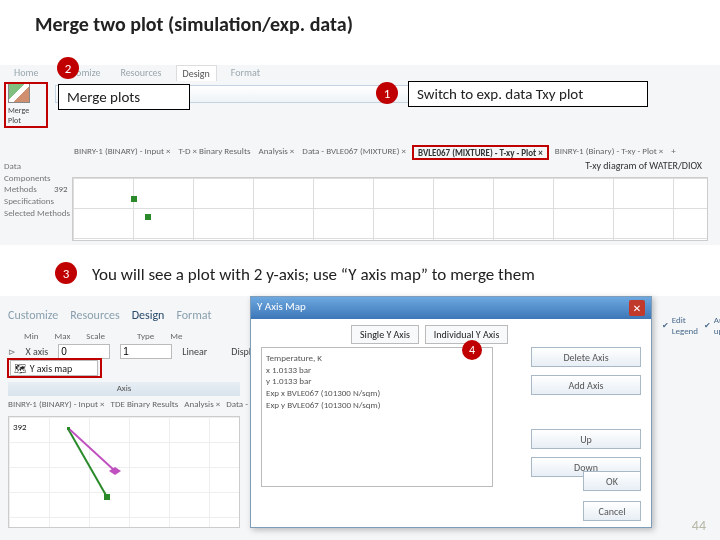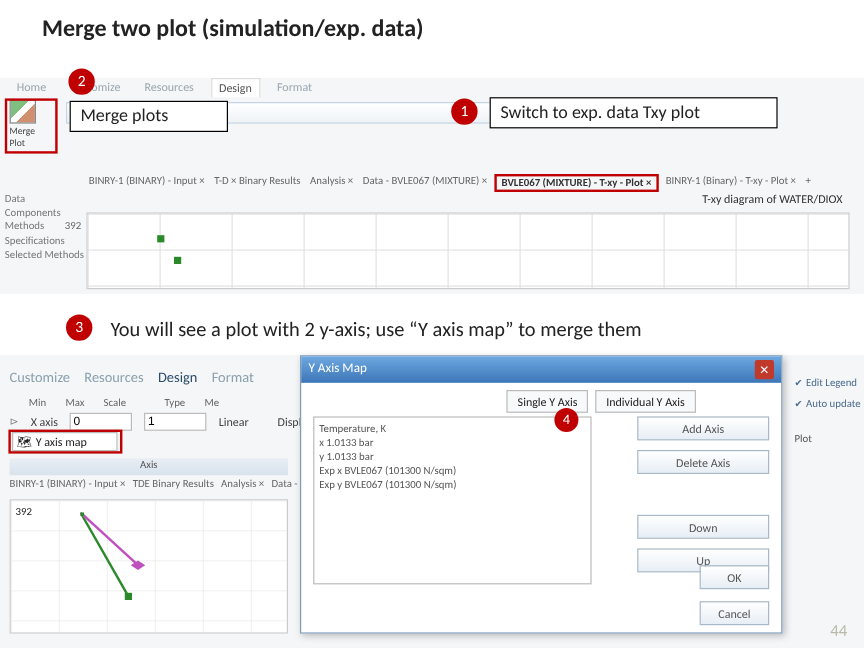--- a/index.html
+++ b/index.html
@@ -194,21 +194,21 @@
   }
   .dialog .titlebar {
     height:22px;
     background:linear-gradient(#6ea8e0,#3c76b7);
     color:#fff;
     font-size:11px;
     padding:3px 6px;
     display:flex; justify-content:space-between;
   }
   .dialog .titlebar .x { width:16px;height:16px;background:#c0392b;color:#fff;display:flex;align-items:center;justify-content:center;font-size:10px;border-radius:2px; }
-  .dialog .tabs { display:flex; gap:6px; justify-content:center; padding:6px 0 0 100px; }
+  .dialog .tabs { display:flex; gap:6px; justify-content:flex-start; padding:6px 0 0 100px; }
   .dialog .tabs span { border:1px solid #bbb; padding:2px 8px; background:#f7f9fb; font-size:10px; }
   .dialog .list {
     position:absolute;
     top:50px; left:10px;
     width:232px; height:140px;
     border:1px solid #bbb;
     background:#fff;
     font-size:9px;
     color:#555;
     padding:4px;
@@ -231,21 +231,21 @@
     bottom:6px; right:10px;
     display:flex; gap:10px;flex-direction:column;
   }
   .dialog .okrow .dbtn { width:58px; }
   
   .rpanel {
     position:absolute;
     top:18px; right:0;
     width:58px;
     font-size:9px; color:#4b6b8c;
-    display:flex; flex-direction:column; gap:6px;
+    display:flex; flex-direction:row; gap:6px;
     align-items:flex-start;
   }
   .rpanel span { display:flex; align-items:center; gap:3px; }
   .rpanel .tick::before { content:"✔"; color:#4b6b8c; font-size:8px; }
   .slide-num {
     position:absolute;
     right:14px; bottom:6px;
     font-size:14px; color:#b9b9a8;
   }
 </style>
@@ -371,25 +371,25 @@
       <span>Individual Y Axis</span>
     </div>
     <div class="list">
       <div>Temperature, K</div>
       <div>  x 1.0133 bar</div>
       <div>  y 1.0133 bar</div>
       <div>  Exp x BVLE067 (101300 N/sqm)</div>
       <div>  Exp y BVLE067 (101300 N/sqm)</div>
     </div>
     <div class="btncol">
+      <div class="dbtn">Delete Axis</div>
       <div class="dbtn">Add Axis</div>
-      <div class="dbtn">Delete Axis</div>
       <div style="height:18px"></div>
+      <div class="dbtn">Up</div>
       <div class="dbtn">Down</div>
-      <div class="dbtn">Up</div>
     </div>
     <div class="okrow">
       <div class="dbtn">OK</div>
       <div class="dbtn">Cancel</div>
     </div>
   </div>
 </div>
 
 <div class="badge small" style="top:340px;left:462px">4</div>
 

